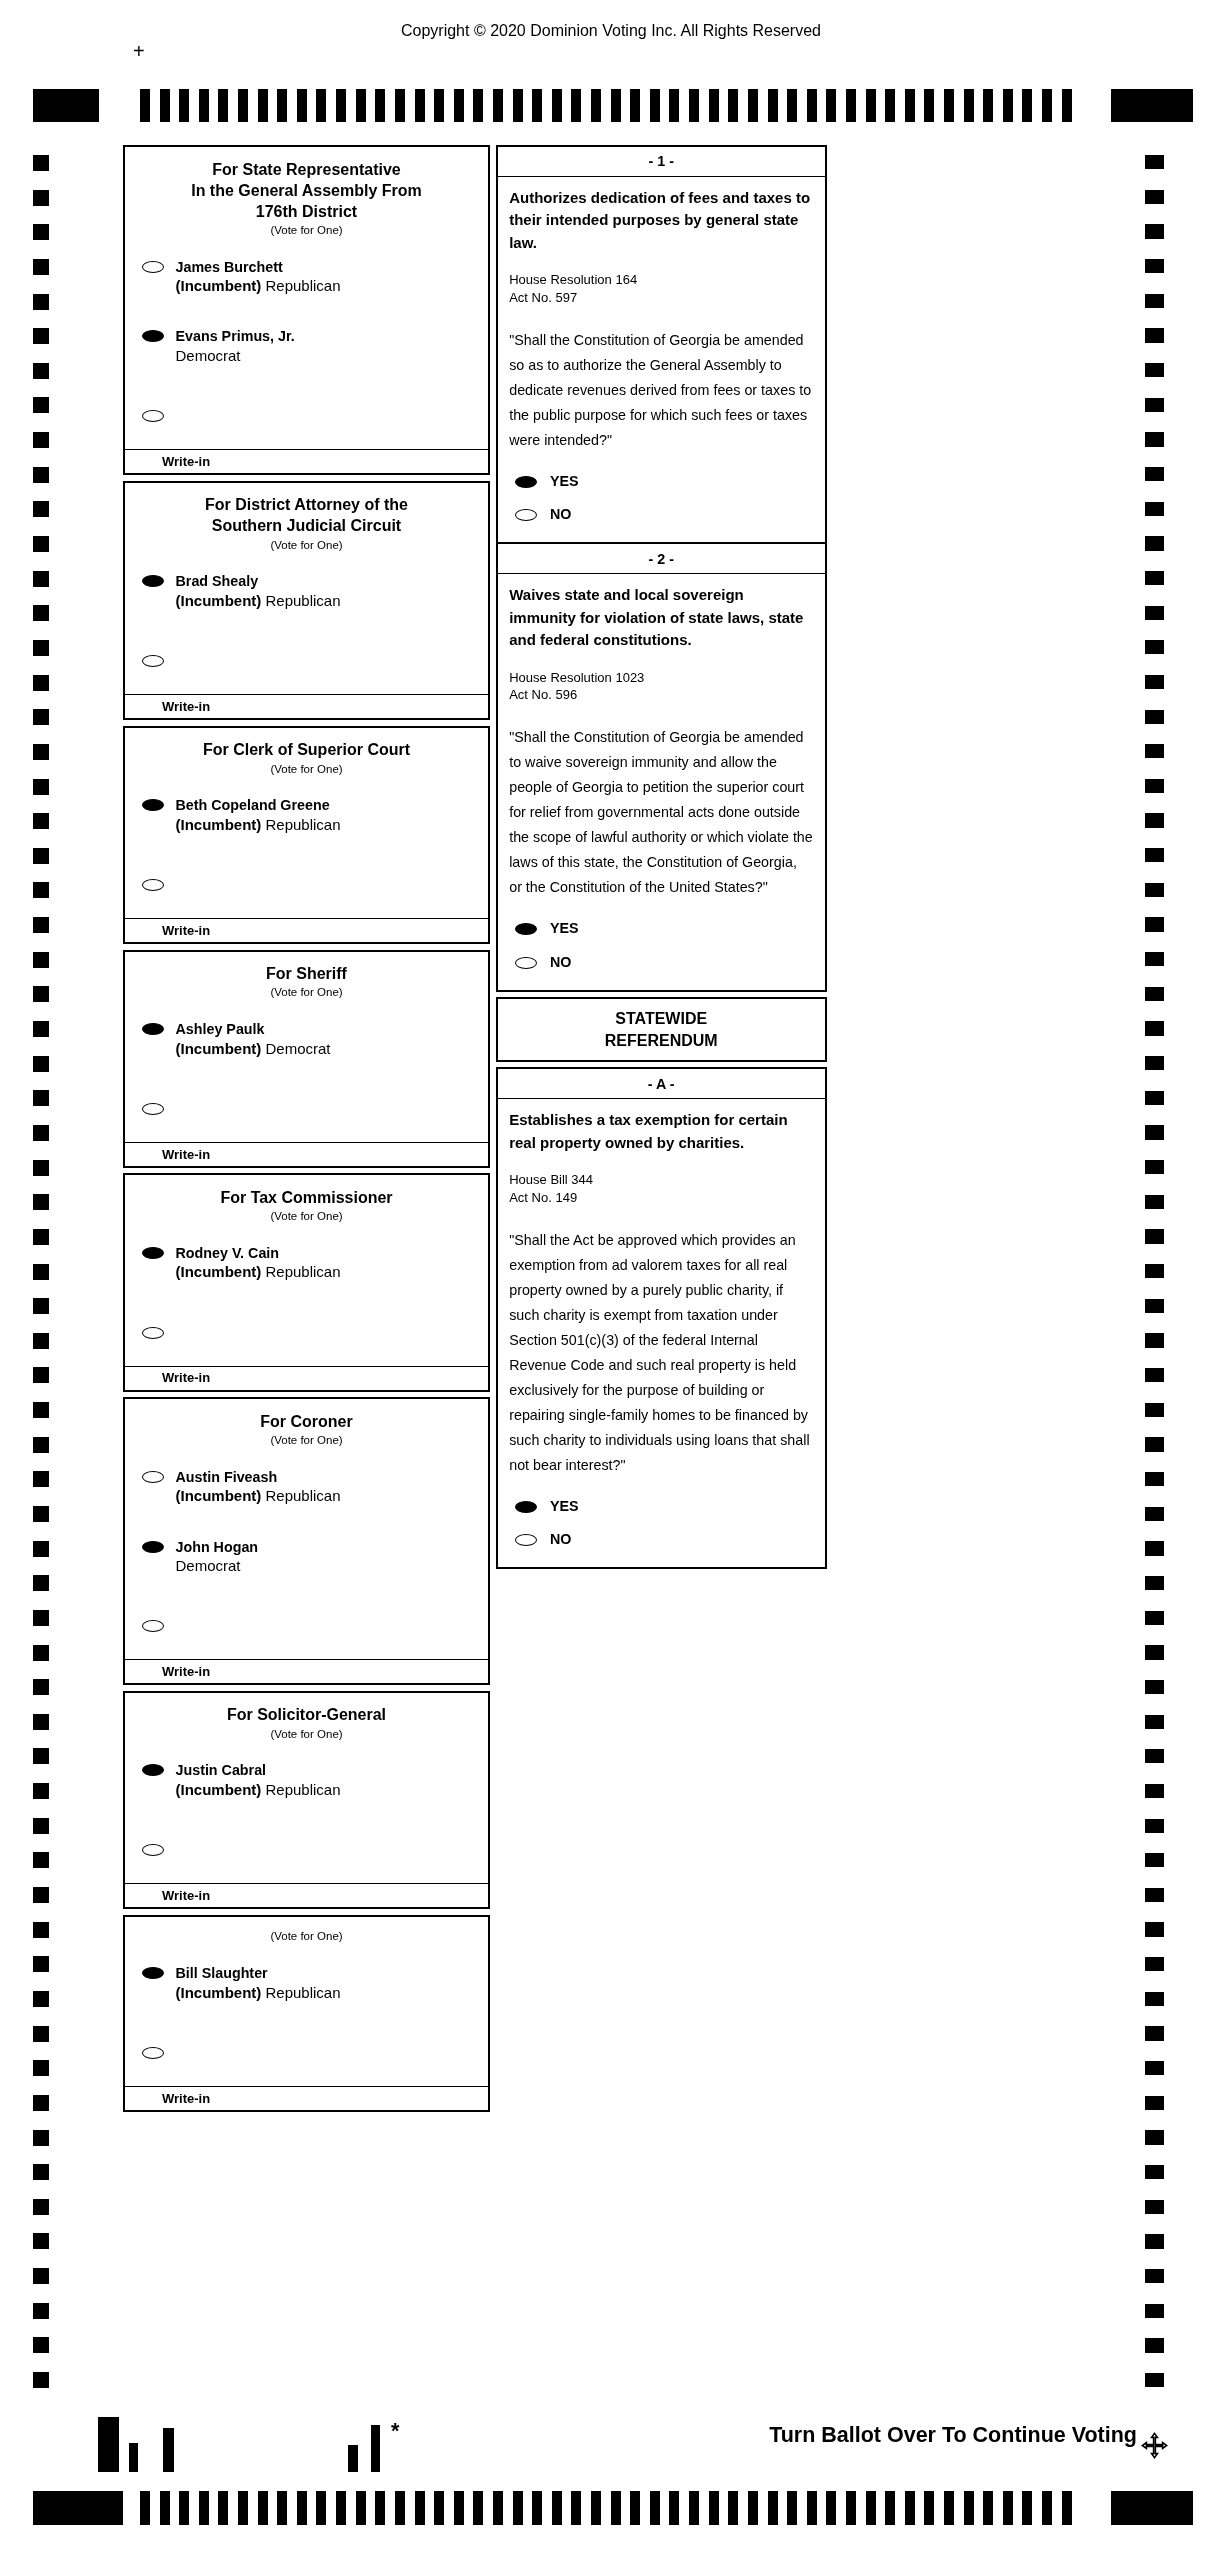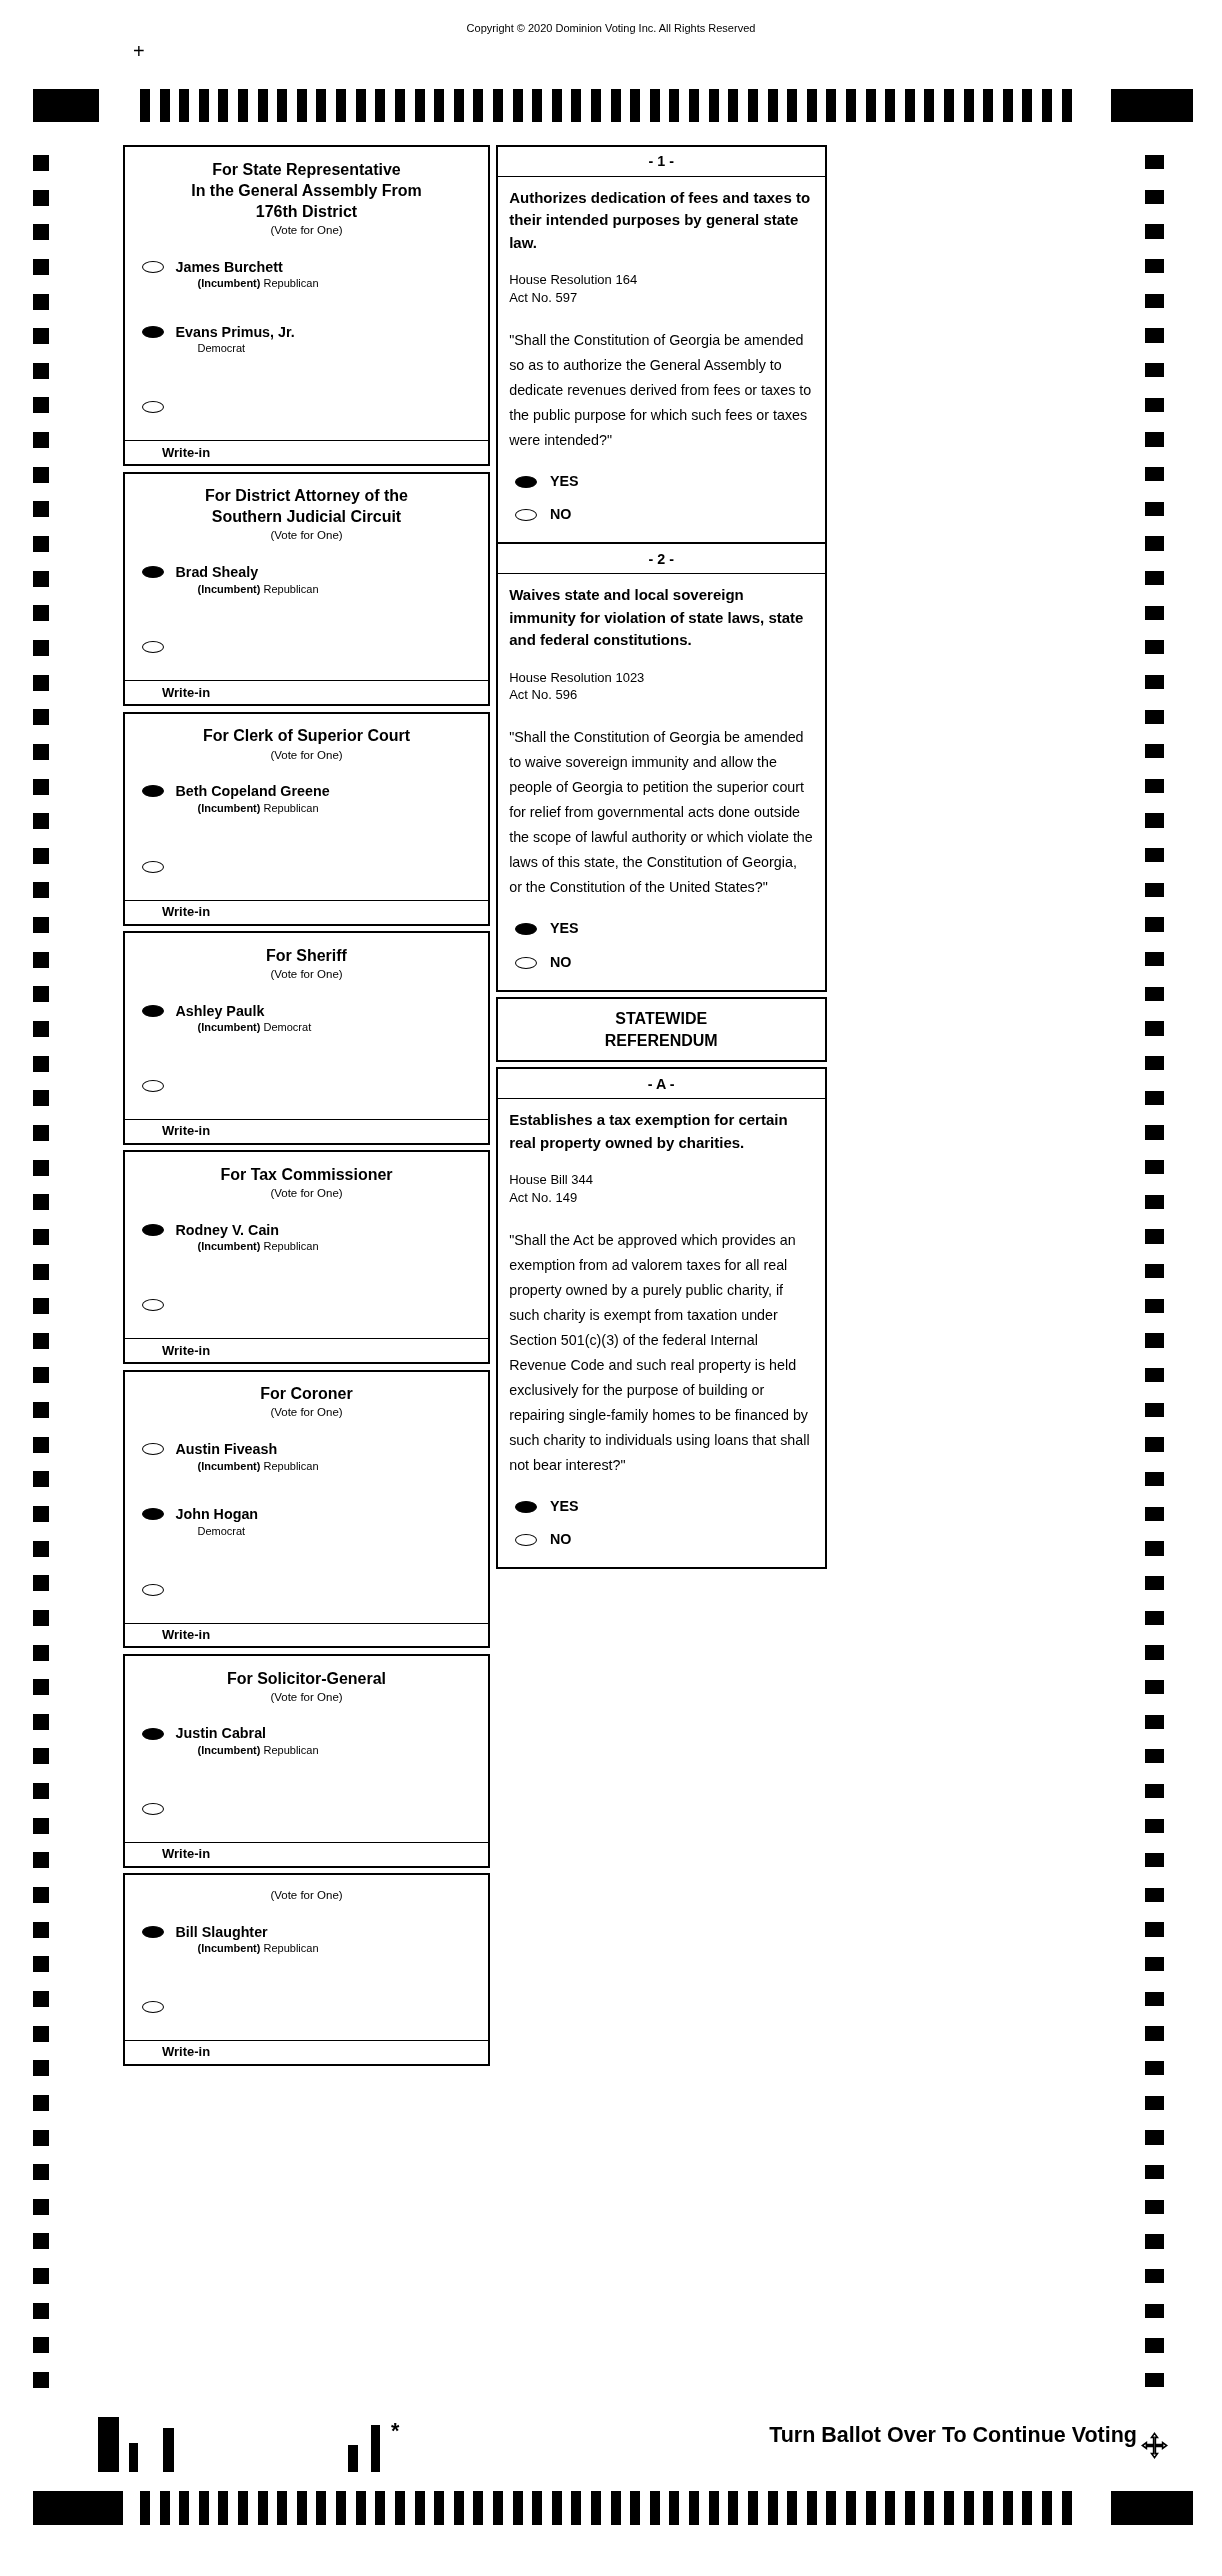--- a/index.html
+++ b/index.html
@@ -1,19 +1,19 @@
 <!DOCTYPE html>
 <html style="font-size:11.5px"><head>
 <meta charset="utf-8">
 <style>
   html,body{margin:0;padding:0;background:#fff;}
   #ballot{position:relative;width:1222px;height:2576px;background:#ffffff;color:#000;
           font-family:"Liberation Sans","DejaVu Sans",sans-serif;overflow:hidden;}
 
-  .copyright{position:absolute;top:21.5px;left:0;width:100%;text-align:center;font-size:11px;}
+  .copyright{position:absolute;top:21.5px;left:0;width:100%;text-align:center;font-size:16px;}
   .plus-mark{position:absolute;left:133px;top:40px;font-size:20px;}
 
   .timing-row{position:absolute;left:0;width:1222px;}
   #timing-top{top:89px;height:33px;}
   #timing-bottom{top:2491px;height:34px;}
   .block{position:absolute;top:0;height:100%;background:#000;}
   .timing-bars{position:absolute;top:0;left:140px;width:932px;height:100%;
                display:flex;justify-content:space-between;}
   .timing-bars i{display:block;width:10px;height:100%;background:#000;}
 
@@ -32,21 +32,21 @@
   .contest-header{text-align:center;padding:11.5px 4.3px 5.7px;}
   .contest-title{font-weight:bold;font-size:16px;line-height:1.32;}
   .vote-for{font-size:11.5px;margin-top:2.1px;}
   .cand-row{display:flex;align-items:flex-start;padding:17px 5.7px 17px 17px;}
   .cand-row.blank{padding-top:27px;padding-bottom:27px;}
   .oval{flex:0 0 auto;width:20px;height:10px;border:1.8px solid #000;border-radius:50%;
         background:#fff;margin-top:2.1px;}
   .oval.filled{background:#000;}
   .cand-info{margin-left:11.5px;}
   .cand-name{display:block;font-weight:bold;font-size:14.3px;line-height:1.15;}
-  .cand-party{display:block;font-size:11px;margin-top:2.1px;margin-left:22px;line-height:1.15;}
+  .cand-party{display:block;font-size:15px;margin-top:2.1px;margin-left:0;line-height:1.15;}
   .cand-incumbent{font-weight:bold;}
   .write-in-row{border-top:1.4px solid #000;padding:3.6px 5.7px 4.3px 37px;}
   .write-in-label{font-weight:bold;font-size:13px;}
 
   .section-header{border:2.1px solid #000;text-align:center;font-weight:bold;font-size:16px;
                   line-height:1.35;padding:8.6px 2.9px;margin-bottom:5.7px;background:#fff;}
   .measures-box{border:2.1px solid #000;margin-bottom:5.7px;background:#fff;}
   .measure + .measure{border-top:2.1px solid #000;}
   .measure-number{text-align:center;font-weight:bold;font-size:14.3px;padding:6.4px 0;
                   border-bottom:1.4px solid #000;}

